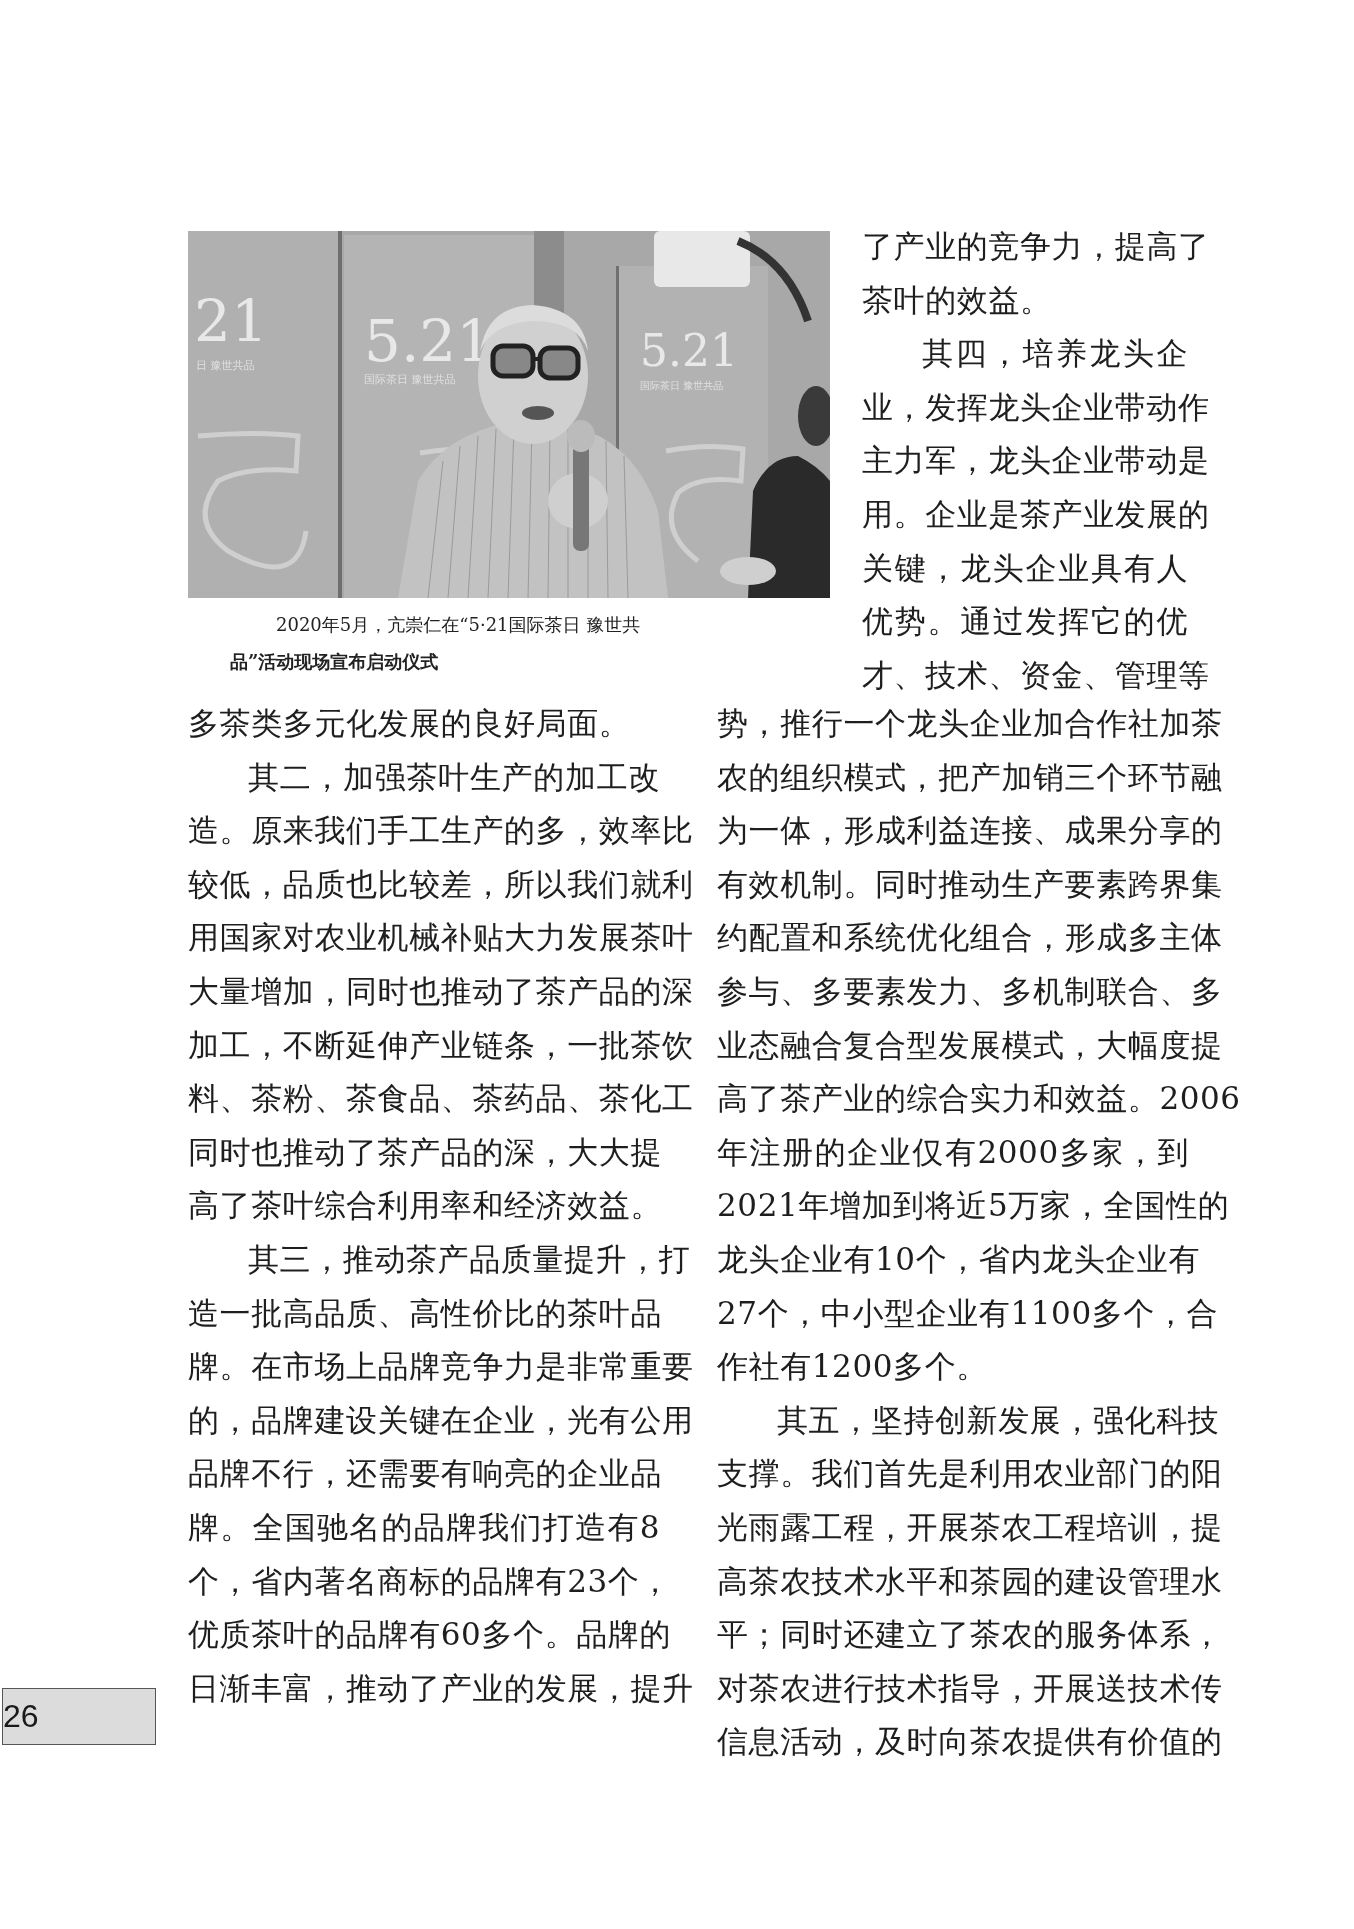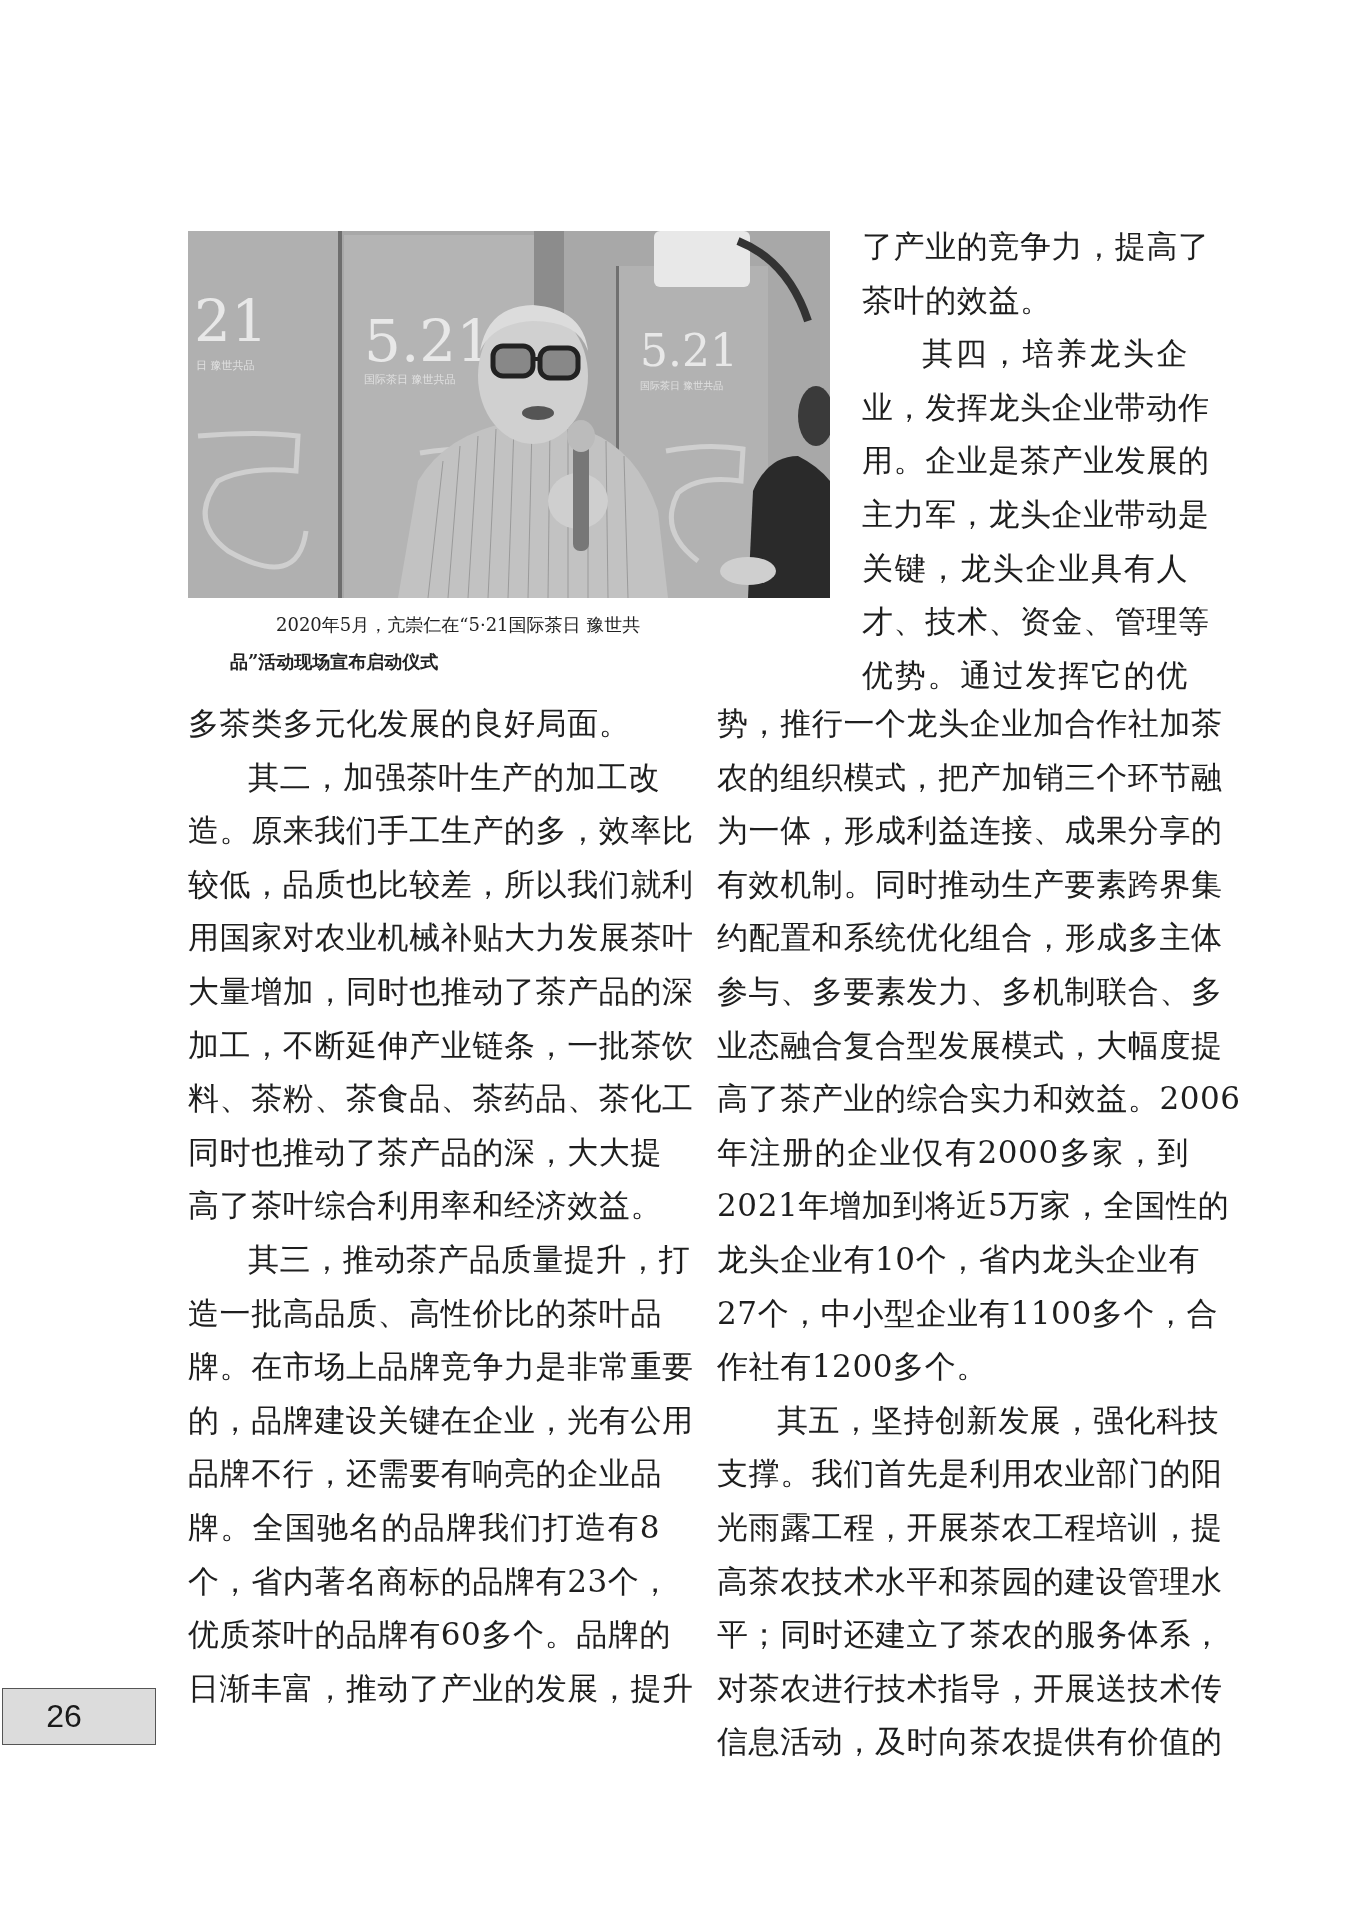--- a/index.html
+++ b/index.html
@@ -22,21 +22,21 @@
     .col .line { display: block; white-space: nowrap; text-align: justify; text-align-last: justify; }
     .col .line.last { text-align-last: left; }
     .col .line.indent { padding-left: 60px; }
     .col-right-top { left: 862px; top: 220px; width: 326px; }
     .col-left { left: 188px; top: 697px; width: 472px; }
     .col-right { left: 717px; top: 697px; width: 472px; }
     .page-num {
       position: absolute; left: 2px; top: 1688px; width: 154px; height: 57px;
       background: #dcdcdc; border: 1.5px solid #555; box-sizing: border-box;
       font-family: "Liberation Sans", "DejaVu Sans", sans-serif; font-size: 32px;
-      text-align: center; padding-right: 30px; line-height: 55px; color: #1a1a1a;
+      text-align: left; padding-right: 30px; line-height: 55px; color: #1a1a1a;
     }
   </style>
 </head>
 <body>
 
 <div class="photo">
   <svg width="642" height="367" viewBox="0 0 642 367">
     <rect x="0" y="0" width="642" height="367" fill="#a8a8a8"></rect>
 
     <rect x="0" y="0" width="150" height="367" fill="#b0b0b0"></rect>
@@ -99,25 +99,25 @@
 <div class="caption">
   <span class="l1">2020年5月，亢崇仁在“5·21国际茶日 豫世共</span>
   <span class="l2">品”活动现场宣布启动仪式</span>
 </div>
 
 <div class="col col-right-top">
   <span class="line">了产业的竞争力，提高了</span>
   <span class="line last">茶叶的效益。</span>
   <span class="line indent">其四，培养龙头企</span>
   <span class="line">业，发挥龙头企业带动作</span>
+  <span class="line">主力军，龙头企业带动是</span>
   <span class="line">用。企业是茶产业发展的</span>
-  <span class="line">主力军，龙头企业带动是</span>
   <span class="line">关键，龙头企业具有人</span>
+  <span class="line">优势。通过发挥它的优</span>
   <span class="line">才、技术、资金、管理等</span>
-  <span class="line">优势。通过发挥它的优</span>
 </div>
 
 <div class="col col-left">
   <span class="line last">多茶类多元化发展的良好局面。</span>
   <span class="line indent">其二，加强茶叶生产的加工改</span>
   <span class="line">造。原来我们手工生产的多，效率比</span>
   <span class="line">较低，品质也比较差，所以我们就利</span>
   <span class="line">用国家对农业机械补贴大力发展茶叶</span>
   <span class="line">大量增加，同时也推动了茶产品的深</span>
   <span class="line">加工，不断延伸产业链条，一批茶饮</span>

